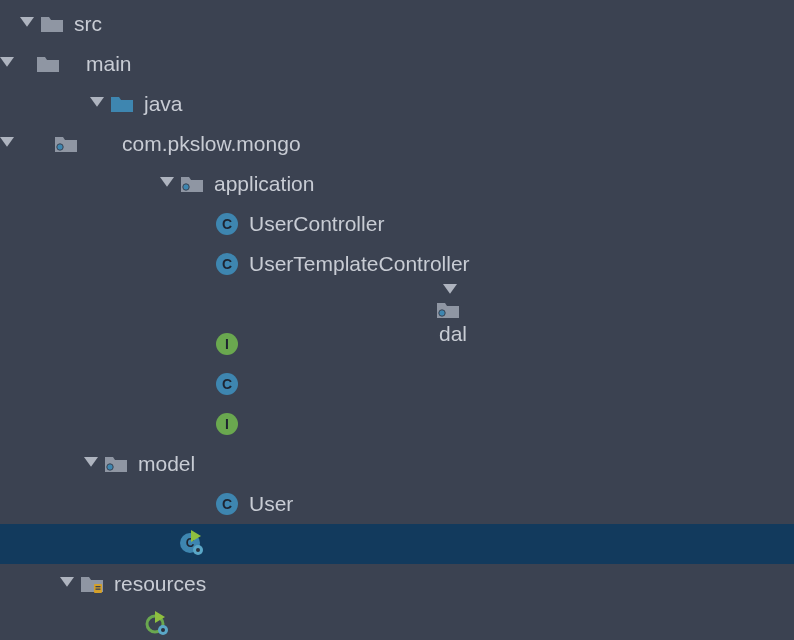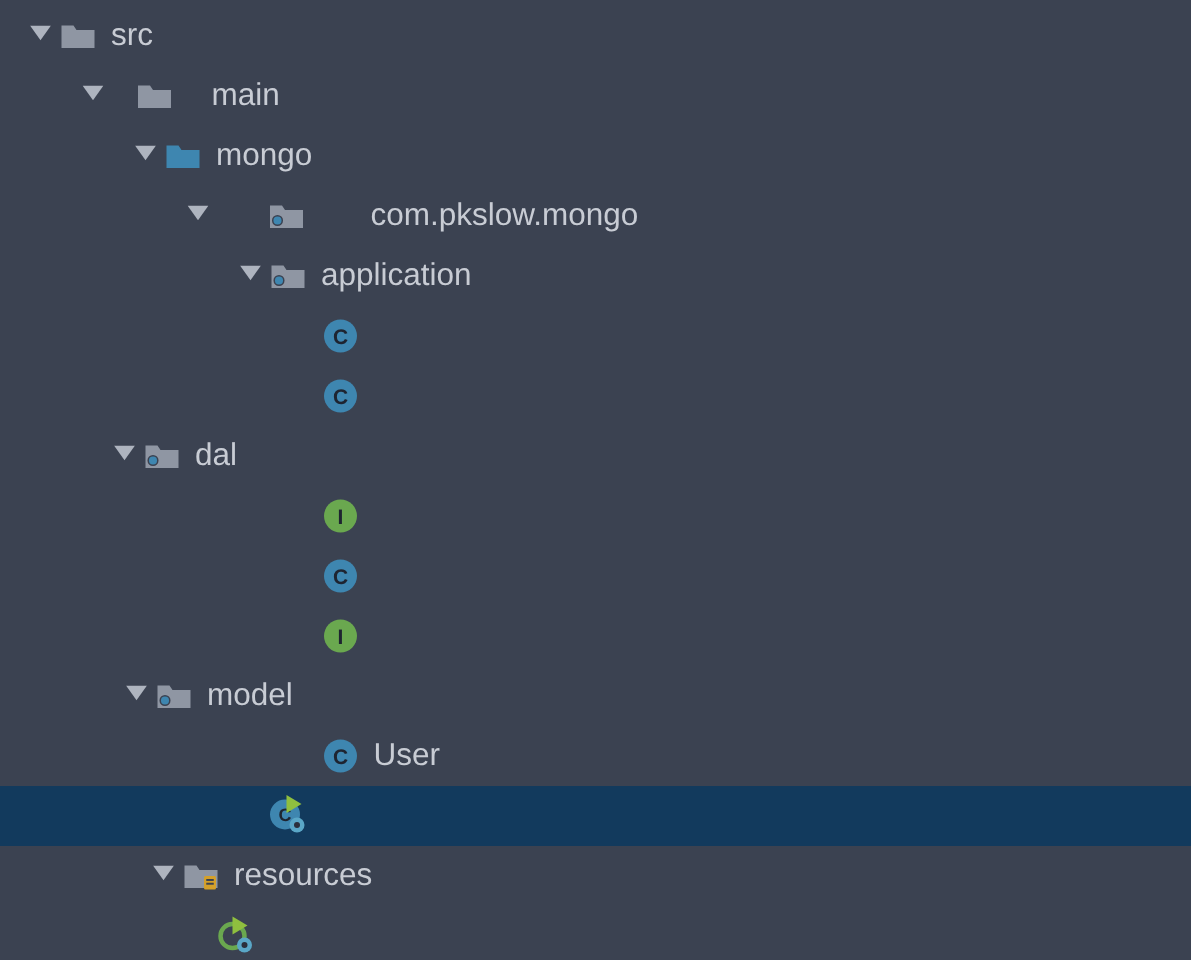--- a/index.html
+++ b/index.html
@@ -86,21 +86,21 @@
           <polygon points="0,0 10,0 5,7" fill="#aeb4bf"></polygon>
         </svg>
       </span>
       <span class="icon">
         <svg class="folder-svg" viewBox="0 0 24 20">
           <path d="M1 3 L9 3 L11 6 L23 6 L23 18 L1 18 Z" fill="#8f96a3"></path>
         </svg>
       </span>
       <span class="label">src</span>
     </div>
-    <div class="row" style="padding-left: 55px; gap: 16px;">
+    <div class="row" style=" gap: 16px;">
       <span class="arrow">
         <svg viewBox="0 0 10 10" width="14" height="14">
           <polygon points="0,0 10,0 5,7" fill="#aeb4bf"></polygon>
         </svg>
       </span>
       <span class="icon">
         <svg class="folder-svg" viewBox="0 0 24 20">
           <path d="M1 3 L9 3 L11 6 L23 6 L23 18 L1 18 Z" fill="#8f96a3"></path>
         </svg>
       </span>
@@ -110,23 +110,23 @@
       <span class="arrow">
         <svg viewBox="0 0 10 10" width="14" height="14">
           <polygon points="0,0 10,0 5,7" fill="#aeb4bf"></polygon>
         </svg>
       </span>
       <span class="icon">
         <svg class="folder-svg" viewBox="0 0 24 20">
           <path d="M1 3 L9 3 L11 6 L23 6 L23 18 L1 18 Z" fill="#3e86b0"></path>
         </svg>
       </span>
-      <span class="label">mongo</span>
-    </div>
-    <div class="row" style="padding-left: 125px; gap: 34px;">
+      <span class="label">java</span>
+    </div>
+    <div class="row" style=" gap: 34px;">
       <span class="arrow">
         <svg viewBox="0 0 10 10" width="14" height="14">
           <polygon points="0,0 10,0 5,7" fill="#aeb4bf"></polygon>
         </svg>
       </span>
       <span class="icon">
         <svg class="folder-svg" viewBox="0 0 24 20">
           <path d="M1 3 L9 3 L11 6 L23 6 L23 18 L1 18 Z" fill="#8f96a3"></path>
           <circle cx="6" cy="13" r="3.2" fill="#3e86b0" stroke="#3b4251" stroke-width="1"></circle>
         </svg>
@@ -149,32 +149,34 @@
     </div>
     <div class="row" style="padding-left: 195px;">
       <span class="arrow blank">
         <svg viewBox="0 0 10 10" width="14" height="14">
           <polygon points="0,0 10,0 5,7" fill="#aeb4bf"></polygon>
         </svg>
       </span>
       <span class="icon">
         <div class="circle class">C</div>
       </span>
-    </div>
-    <div class="row" style="padding-left: 195px;">
-      <span class="arrow blank">
-        <svg viewBox="0 0 10 10" width="14" height="14">
-          <polygon points="0,0 10,0 5,7" fill="#aeb4bf"></polygon>
-        </svg>
-      </span>
-      <span class="icon">
-        <div class="circle class">C</div>
-      </span>
-    </div>
-    <div class="row" style="padding-left: 76px;">
+      <span class="label">UserController</span>
+    </div>
+    <div class="row" style="padding-left: 195px;">
+      <span class="arrow blank">
+        <svg viewBox="0 0 10 10" width="14" height="14">
+          <polygon points="0,0 10,0 5,7" fill="#aeb4bf"></polygon>
+        </svg>
+      </span>
+      <span class="icon">
+        <div class="circle class">C</div>
+      </span>
+      <span class="label">UserTemplateController</span>
+    </div>
+    <div class="row" style="padding-left: 112px; flex-direction: column;">
       <span class="arrow">
         <svg viewBox="0 0 10 10" width="14" height="14">
           <polygon points="0,0 10,0 5,7" fill="#aeb4bf"></polygon>
         </svg>
       </span>
       <span class="icon">
         <svg class="folder-svg" viewBox="0 0 24 20">
           <path d="M1 3 L9 3 L11 6 L23 6 L23 18 L1 18 Z" fill="#8f96a3"></path>
           <circle cx="6" cy="13" r="3.2" fill="#3e86b0" stroke="#3b4251" stroke-width="1"></circle>
         </svg>
@@ -246,21 +248,21 @@
         <div class="run-badge">
           <div class="circle class" style="width:20px;height:20px;font-size:12px;">C</div>
           <div class="run-tri"></div>
           <svg class="gear-badge" viewBox="0 0 12 12">
             <circle cx="6" cy="6" r="5" fill="#5aa7c7"></circle>
             <circle cx="6" cy="6" r="2" fill="#2b303c"></circle>
           </svg>
         </div>
       </span>
     </div>
-    <div class="row" style="padding-left: 102px;">
+    <div class="row" style="padding-left: 60px;">
       <span class="arrow">
         <svg viewBox="0 0 10 10" width="14" height="14">
           <polygon points="0,0 10,0 5,7" fill="#aeb4bf"></polygon>
         </svg>
       </span>
       <span class="icon">
         <svg class="folder-svg" viewBox="0 0 24 20">
           <path d="M1 3 L9 3 L11 6 L23 6 L23 18 L1 18 Z" fill="#8f96a3"></path>
           <rect x="14" y="10" width="8" height="9" fill="#d4a02a" rx="1"></rect>
           <rect x="15.5" y="12" width="5" height="1.3" fill="#3b4251"></rect>

